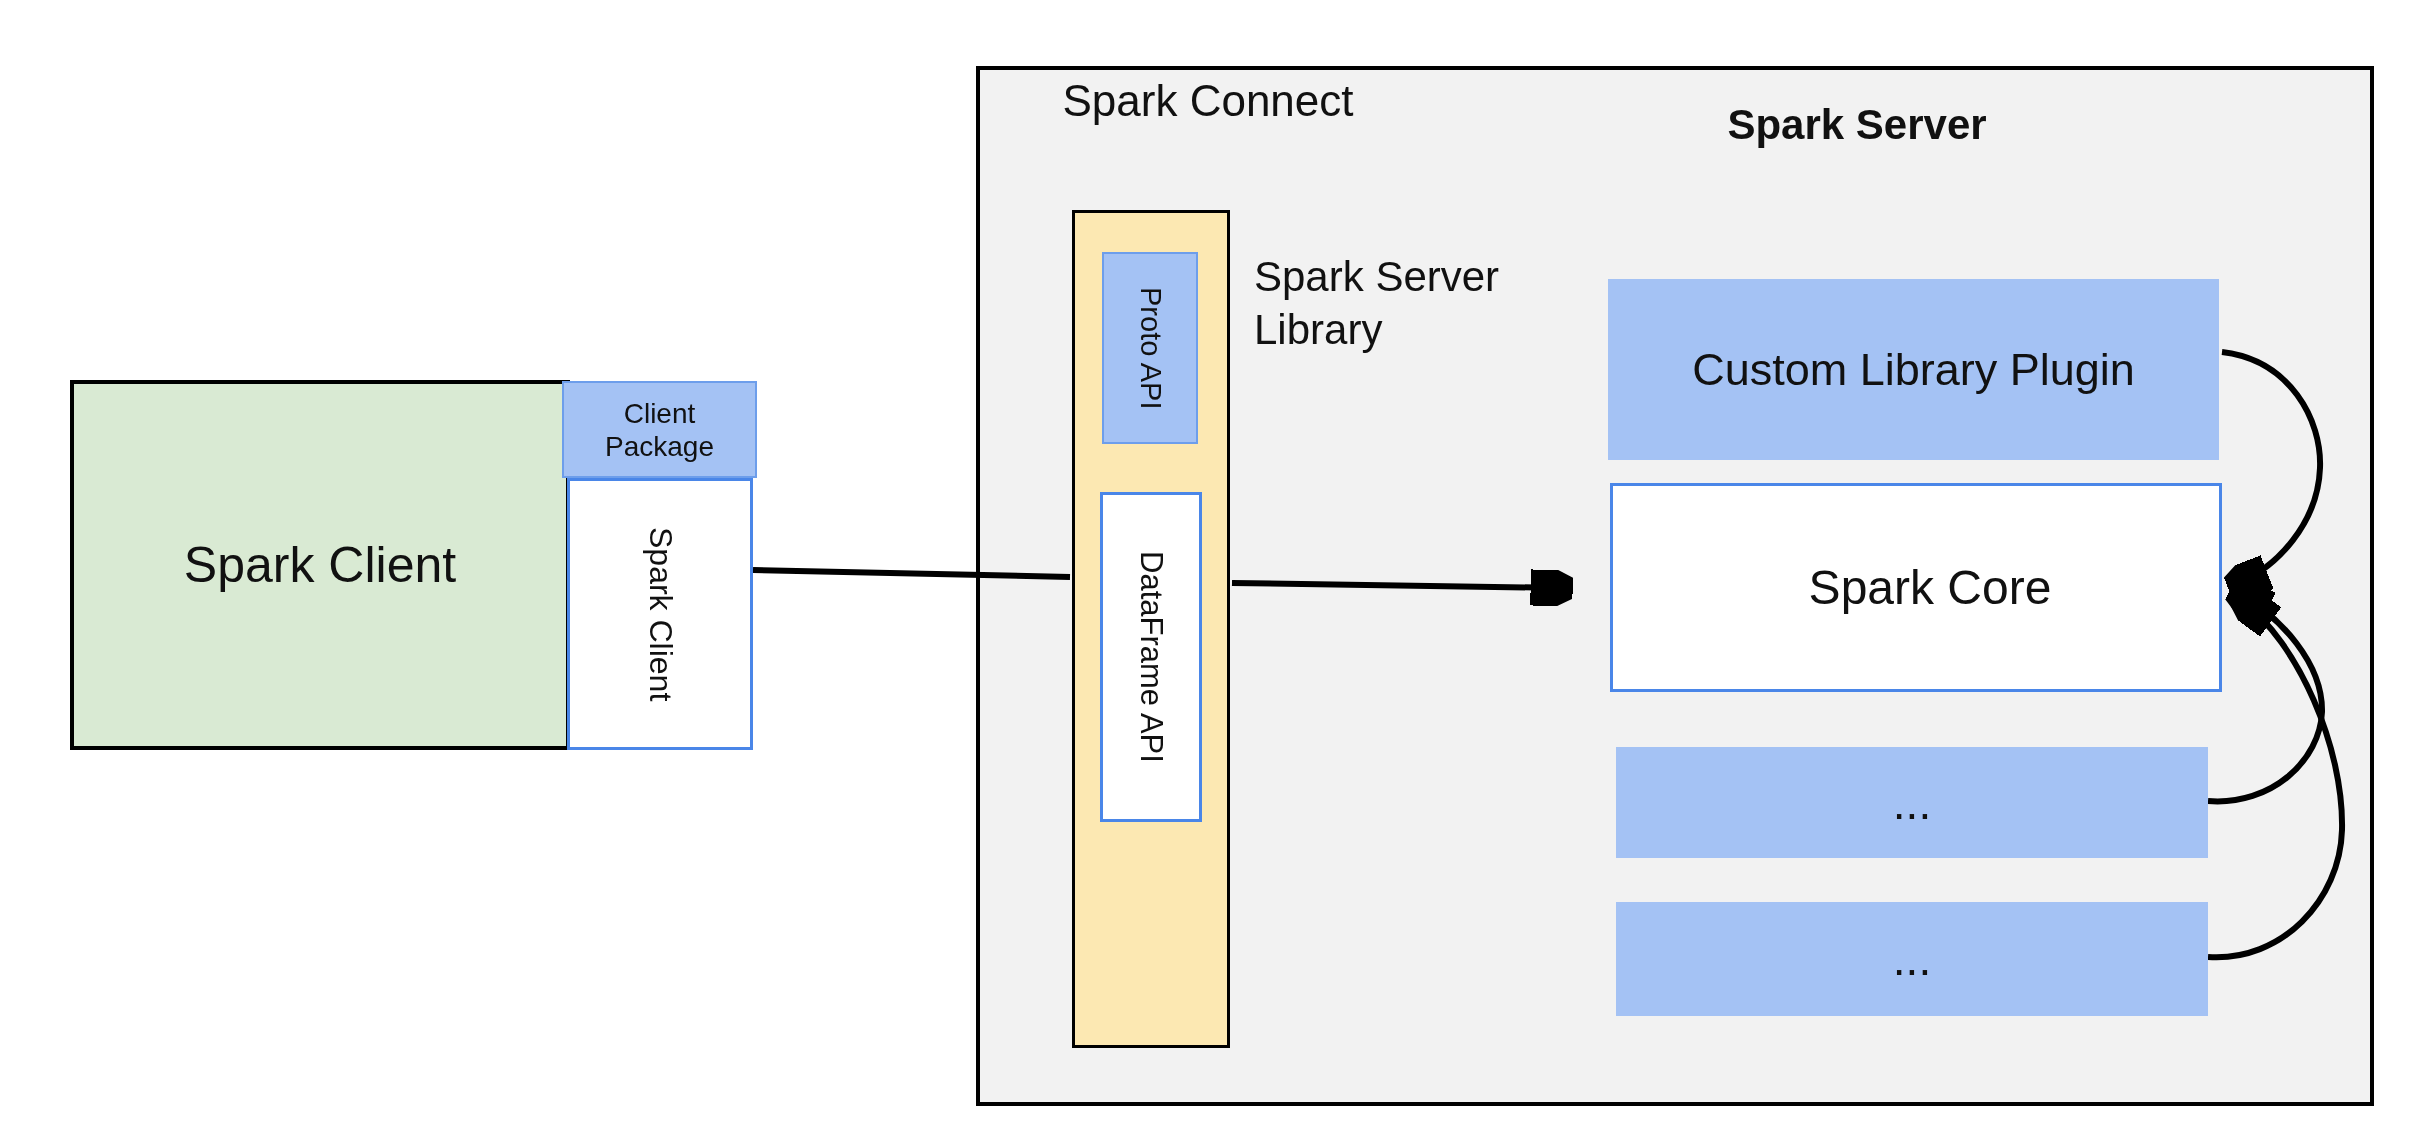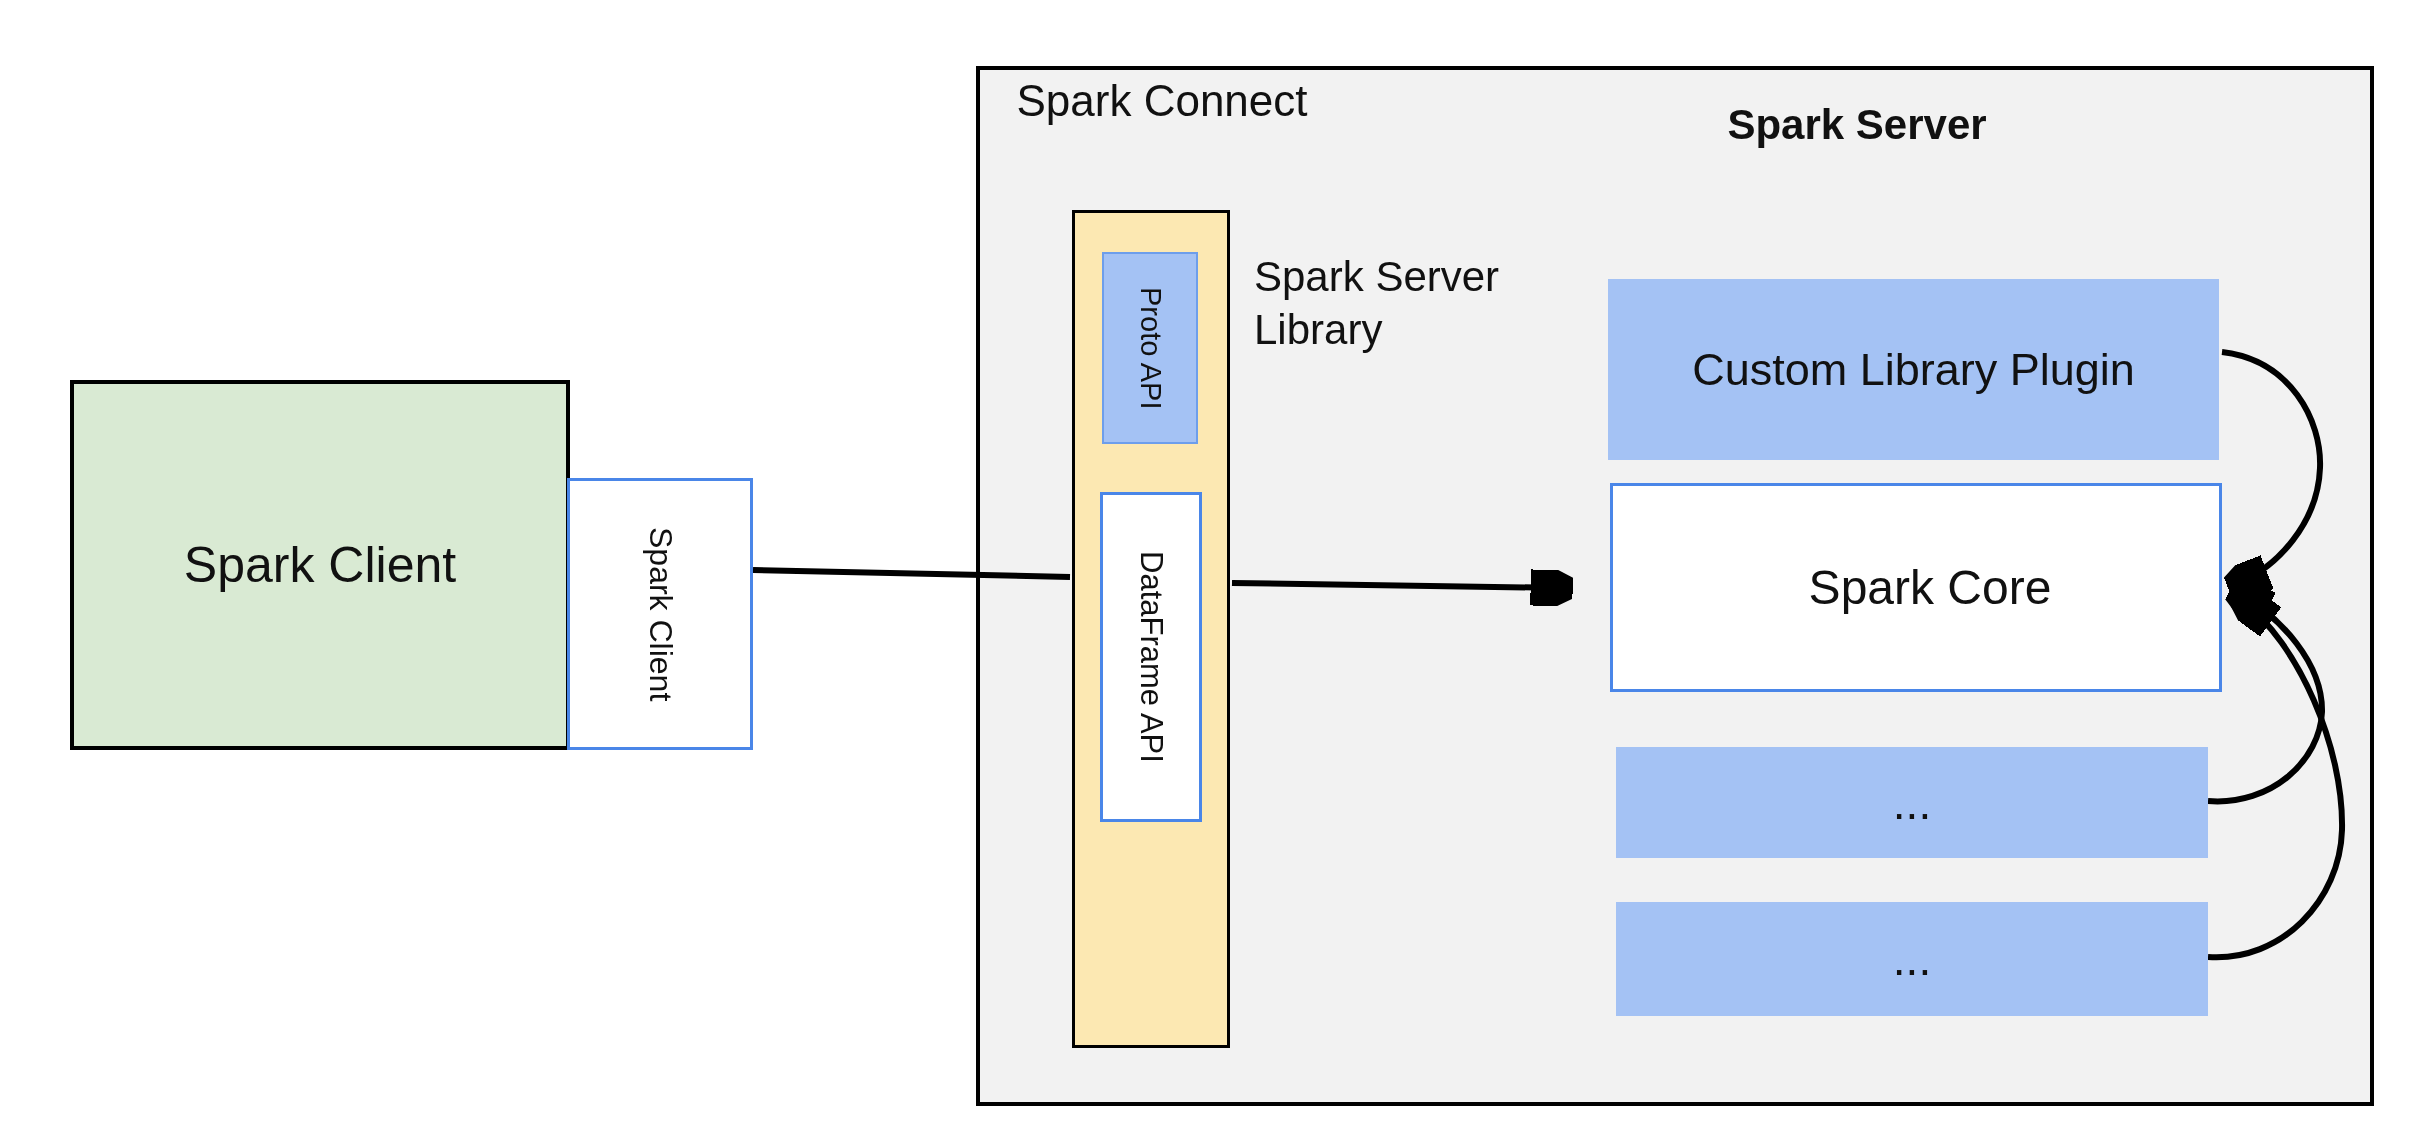--- a/index.html
+++ b/index.html
@@ -49,21 +49,21 @@
   }
   .spark-client-box .v-text { font-size: 32px; }
 
   
   .server-container {
     left: 976px; top: 66px; width: 1398px; height: 1040px;
     background: #f2f2f2;
     border: 4px solid #000000;
   }
   .sc-api-label {
-    left: 962px; top: 72px; width: 400px;
+    left: 1008px; top: 72px; width: 400px;
     text-align: center;
     font-size: 44px; line-height: 57px;
   }
   .server-title {
     left: 1607px; top: 100px; width: 500px;
     text-align: center;
     font-size: 42px; line-height: 50px;
     font-weight: bold;
   }
   .ssl-label {
@@ -150,20 +150,24 @@
     <line x1="1232" y1="583" x2="1566" y2="588" marker-end="url(#arrowhead)"></line>
     <path d="M 2222 352 C 2290 360, 2322 420, 2320 468 C 2318 522, 2278 568, 2234 585" marker-end="url(#arrowhead)"></path>
     <path d="M 2208 801 C 2272 806, 2320 760, 2322 712 C 2323 665, 2282 616, 2236 593" marker-end="url(#arrowhead)"></path>
     <path d="M 2208 957 C 2282 962, 2340 900, 2342 830 C 2344 748, 2298 642, 2242 601" marker-end="url(#arrowhead)"></path>
   </svg>
 
   <div class="abs green-box">
     <span>Spark Client</span>
   </div>
 
+  <div class="abs client-package">
+    <span>Client</span>
+    <span>Package</span>
+  </div>
 
   <div class="abs spark-client-box">
     <span class="v-text">Spark Client</span>
   </div>
 
   <div class="abs sc-api-label">
     <div>Spark Connect</div>
   </div>
 
   <div class="abs yellow-box"></div>

